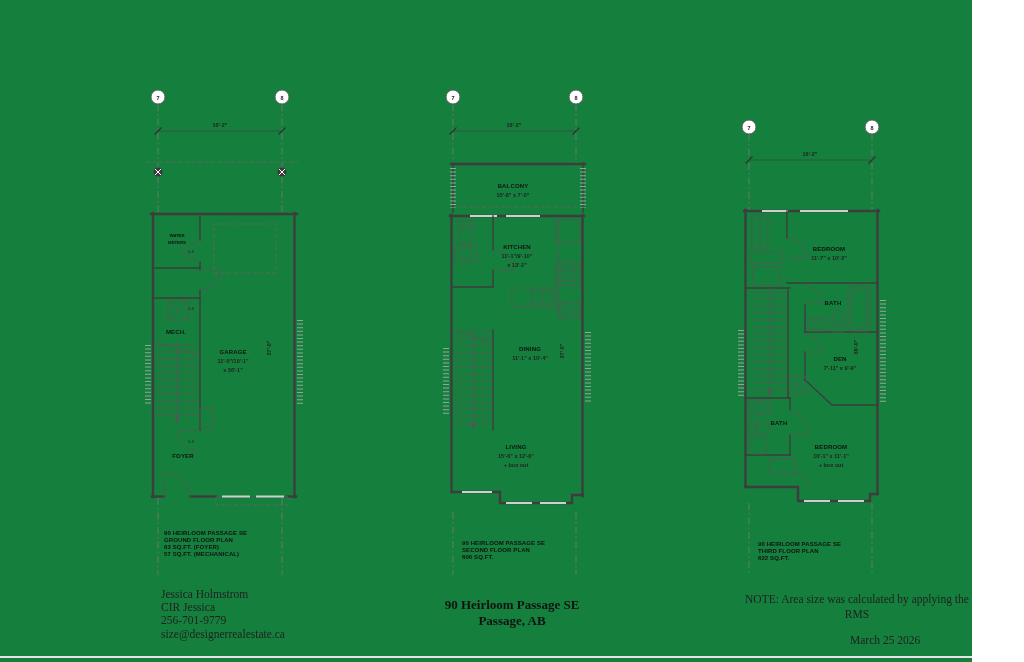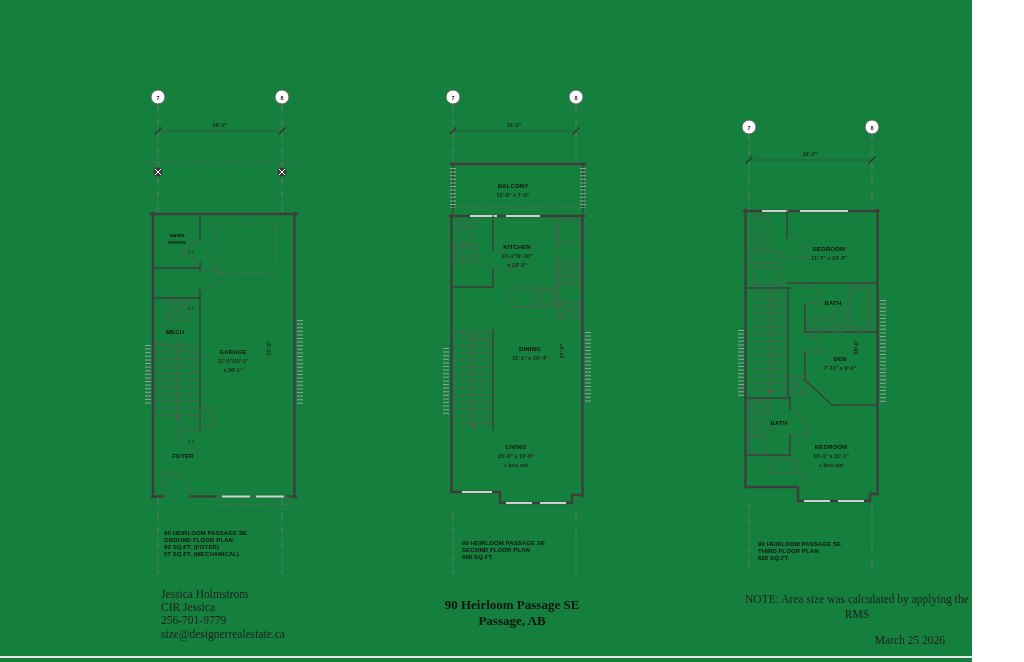--- a/index.html
+++ b/index.html
@@ -3,21 +3,21 @@
 <meta charset="utf-8">
 <style>
   html,body{margin:0;padding:0;background:#fff;}
   .canvas{position:relative;width:972px;height:662px;background:#15803d;overflow:hidden;
           font-family:"Liberation Sans",sans-serif;}
   .abs{position:absolute;}
   
   .s-agent{font:11.5px/13.2px "Liberation Serif",serif;color:#1f1f1f;}
   .s-title{font:bold 13px/15.5px "Liberation Serif",serif;color:#111;text-align:center;}
   .s-note{font:11.5px/14.6px "Liberation Serif",serif;color:#1f1f1f;text-align:center;}
-  .s-date{font:11.5px "Liberation Serif",serif;color:#1f1f1f;text-align:center;}
+  .s-date{font:11.5px "Liberation Serif",serif;color:#1f1f1f;text-align:left;}
   .pagefoot-line{position:absolute;left:0;top:656px;width:1024px;height:1.5px;background:#e5e5e5;}
   
   svg text{font-family:"Liberation Sans",sans-serif;}
   .w {stroke:#3d3d3d;stroke-width:2.4;fill:none;stroke-linecap:square;}
   .w2{stroke:#3d3d3d;stroke-width:1.4;fill:none;stroke-linecap:square;}
   .tn{stroke:#555;stroke-width:.8;fill:none;}
   .tf{stroke:#555;stroke-width:.9;fill:#fff;}
   .ds{stroke:#666;stroke-width:.8;fill:none;stroke-dasharray:4 2.5;}
   .dd{stroke:#7a7a7a;stroke-width:.8;fill:none;stroke-dasharray:7 3 1.5 3;}
   .dl{stroke:#444;stroke-width:.7;fill:none;}

